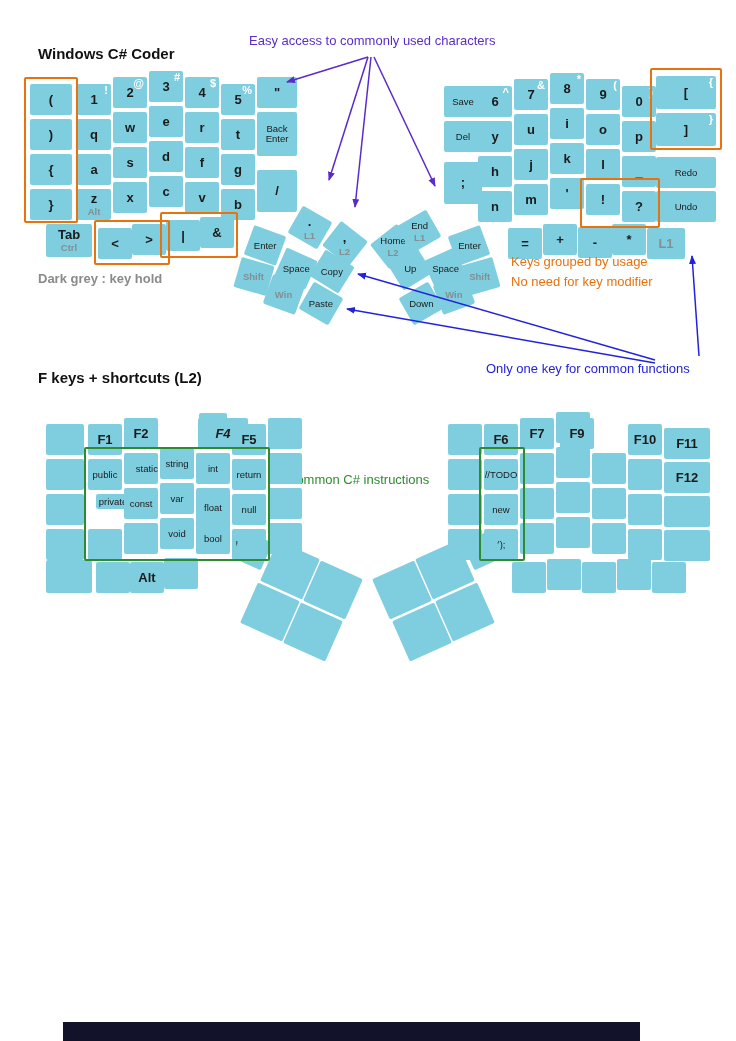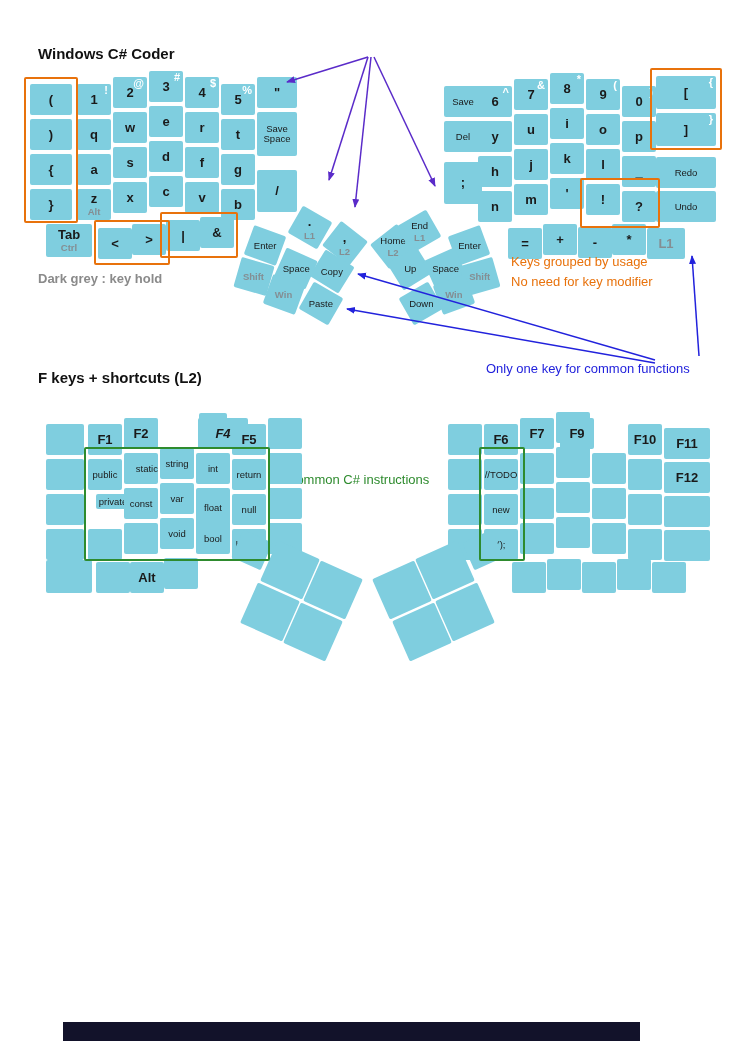--- a/index.html
+++ b/index.html
@@ -29,20 +29,21 @@
   .bottombar { position:absolute; left:63px; top:1022px; width:577px; height:19px;
                background:var(--bottom-bar); }
 </style>
 </head>
 <body>
 
 <div class="page">
 
   <div class="title" style="left:38px;top:45px;">Windows C# Coder</div>
 
+  <div class="note purple" style="left:249px;top:33px;">Easy access to commonly used characters</div>
 
   <div class="kb">
       <div class="key" style="left: 30px; top: 84px; width: 42px; height: 31px;">
         <div class="kin">
           <span class="kmain">(</span>
         </div>
       </div>
       <div class="key" style="left: 30px; top: 119px; width: 42px; height: 31px;">
         <div class="kin">
           <span class="kmain">)</span>
@@ -170,21 +171,21 @@
           <span class="kmain">b</span>
         </div>
       </div>
       <div class="key" style="left: 257px; top: 77px; width: 40px; height: 31px;">
         <div class="kin">
           <span class="kmain">"</span>
         </div>
       </div>
       <div class="key" style="left: 257px; top: 112px; width: 40px; height: 44px;">
         <div class="kin">
-          <span class="kmain ksmall">Save Space</span>
+          <span class="kmain ksmall">Back Enter</span>
         </div>
       </div>
       <div class="key" style="left: 257px; top: 170px; width: 40px; height: 42px;">
         <div class="kin">
           <span class="kmain">/</span>
         </div>
       </div>
       <div class="key" style="left: 98px; top: 228px; width: 34px; height: 31px;">
         <div class="kin">
           <span class="kmain">&lt;</span>

